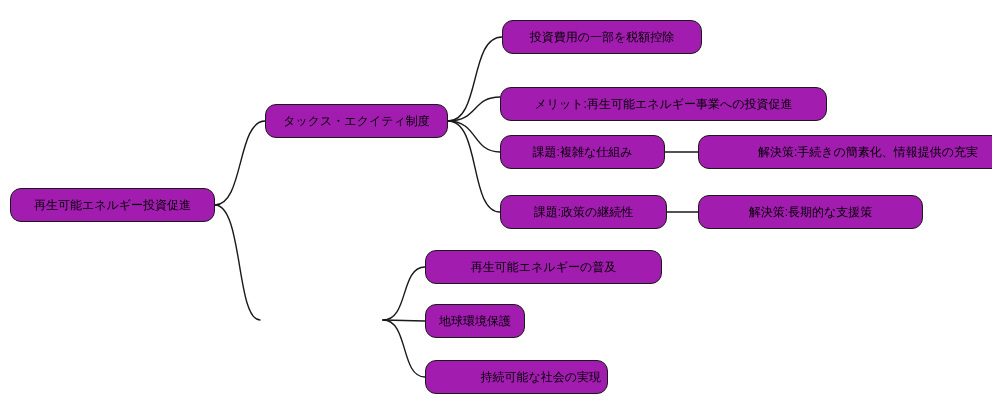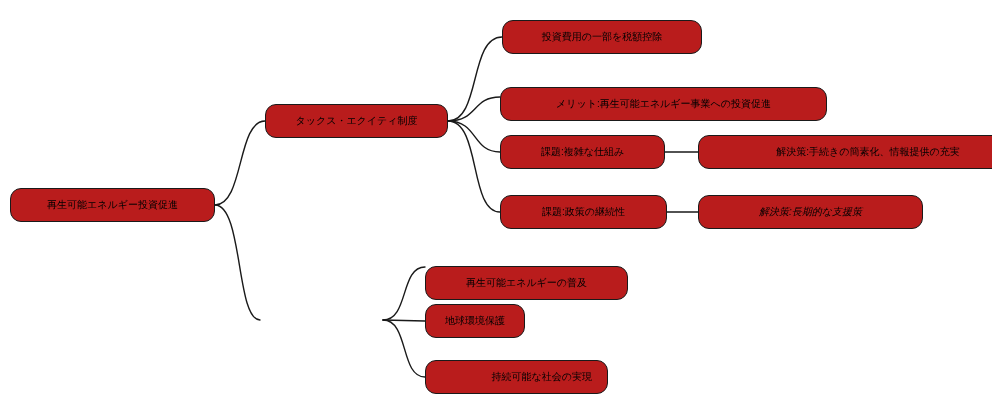--- a/index.html
+++ b/index.html
@@ -19,30 +19,30 @@
     position: absolute;
     left: 0;
     top: 0;
     width: 992px;
     height: 415px;
   }
   .node {
     position: absolute;
     box-sizing: border-box;
     height: 34px;
-    background: #b91c1c;
+    background: #a21caf;
     border: 1.4px solid #1a1a1a;
     border-radius: 11px;
     display: flex;
     align-items: center;
     justify-content: center;
     white-space: nowrap;
-    font-size: 10px;
+    font-size: 12px;
     color: #000000;
-    padding: 0 15px;
+    padding: 0 6px;
     cursor: default;
   }
 </style>
 </head>
 <body>
 
 <div class="canvas">
 
   <svg class="edges" viewBox="0 0 992 415" fill="none" stroke="#1a1a1a" stroke-width="1.4" stroke-linecap="round">
     <path d="M215,205 C244,205 237,121 265,121"></path>
@@ -73,25 +73,25 @@
     </div>
   <div class="node" style="left:500px; top:135px; width:165px;text-align:center;">
       <span>課題:複雑な仕組み</span>
     </div>
   <div class="node" style="left:698px; top:135px; width:340px;text-align:center;">
       <span>解決策:手続きの簡素化、情報提供の充実</span>
     </div>
   <div class="node" style="left:500px; top:195px; width:167px;">
       <span>課題:政策の継続性</span>
     </div>
-  <div class="node" style="left:698px; top:195px; width:225px;font-style:italic;">
+  <div class="node" style="left:698px; top:195px; width:225px;">
       <span>解決策:長期的な支援策</span>
     </div>
 
-  <div class="node" style="left:425px; top:266px; width:203px;">
+  <div class="node" style="left:425px; top:250px; width:237px;">
       <span>再生可能エネルギーの普及</span>
     </div>
   <div class="node" style="left:425px; top:304px; width:100px;">
       <span>地球環境保護</span>
     </div>
   <div class="node" style="left:425px; top:360px; width:183px;justify-content:flex-end;">
       <span>持続可能な社会の実現</span>
     </div>
 
 </div>

